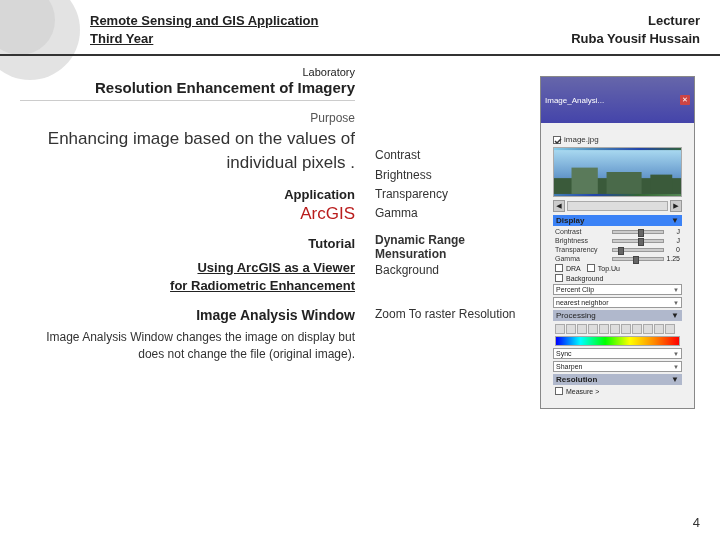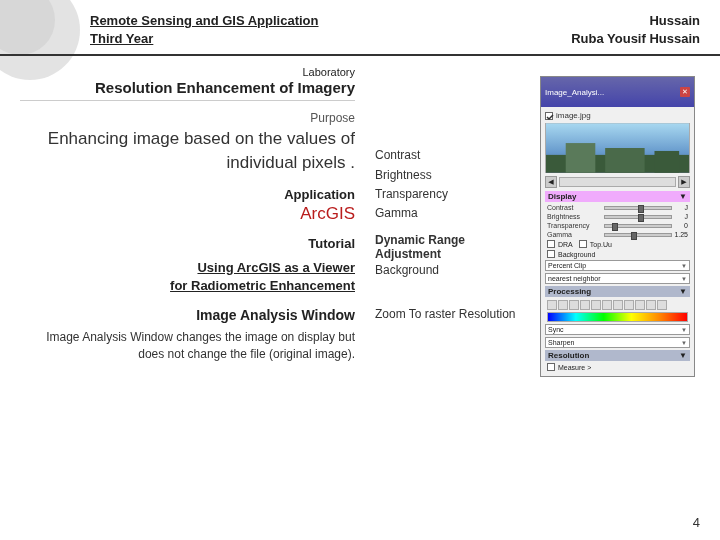--- a/index.html
+++ b/index.html
@@ -188,42 +188,42 @@
       width: 155px;
       font-size: 9px;
       color: #222;
       position: relative;
     }
 
     .panel-titlebar {
       background: linear-gradient(to bottom, #6666aa, #4444aa);
       color: white;
       font-size: 8px;
-      padding: 10px 4px;
+      padding: 18px 4px;
       display: flex;
       justify-content: space-between;
       align-items: center;
     }
     .panel-close-btn {
       background: #cc4444;
       color: white;
       border: none;
       font-size: 7px;
       width: 10px;
       height: 10px;
       cursor: pointer;
       display: flex;
       align-items: center;
       justify-content: center;
       border-radius: 1px;
     }
 
     .panel-body {
       background: #f0f0f0;
-      padding: 4px;
+      padding: 12px;
     }
 
     .panel-image-row {
       display: flex;
       align-items: center;
       margin-bottom: 3px;
     }
     .panel-checkbox {
       width: 8px;
       height: 8px;
@@ -268,21 +268,21 @@
     .nav-scrollbar {
       flex: 1;
       height: 10px;
       background: #ddd;
       border: 1px solid #aaa;
       margin: 0 2px;
       margin-top: 1px;
     }
 
     .panel-section-header {
-      background: #f0abfc;
+      background: #3b82f6;
       font-size: 8px;
       font-weight: bold;
       padding: 1px 3px;
       margin-bottom: 2px;
       display: flex;
       justify-content: space-between;
     }
     .panel-section-toggle {
       font-size: 8px;
       cursor: pointer;
@@ -351,21 +351,21 @@
       justify-content: space-between;
     }
     .dropdown-arrow {
       font-size: 6px;
       color: #666;
     }
 
     .panel-processing {
       background: #b0b8cc;
       font-size: 8px;
-      font-weight: bold;
+      font-weight: normal;
       padding: 1px 3px;
       margin-bottom: 2px;
       display: flex;
       justify-content: space-between;
     }
 
     .color-ramp {
       height: 10px;
       background: linear-gradient(to right, #0000ff, #00ffff, #00ff00, #ffff00, #ff8800, #ff0000);
       border: 1px solid #aaa;
@@ -408,21 +408,21 @@
 <div class="deco-circle">
   <div class="deco-circle-inner"></div>
 </div>
 
 <div class="header">
   <div class="header-left">
     <span>Remote Sensing and GIS Application</span><br>
     <span>Third Year</span>
   </div>
   <div class="header-right">
-    <span>Hussain</span><br>
+    <span>Lecturer</span><br>
     <span>Ruba Yousif Hussain</span>
   </div>
 </div>
 
 <div class="main">
 
   <div class="left-col">
     <div class="lab-title">Laboratory</div>
     <div class="lab-heading">Resolution Enhancement of Imagery</div>
 
@@ -452,21 +452,21 @@
 
   <div class="middle-col">
     <ul class="prop-list">
       <li>Contrast</li>
       <li>Brightness</li>
       <li>Transparency</li>
       <li>Gamma</li>
     </ul>
 
     <div>
-      <div class="prop-section-label">Dynamic Range Adjustment</div>
+      <div class="prop-section-label">Dynamic Range Mensuration</div>
       <div style="font-size:12px; color:#333;">Background</div>
     </div>
 
     <div class="zoom-label">Zoom To raster Resolution</div>
   </div>
 
   <div class="right-col">
     <div class="arcgis-panel">
 
       <div class="panel-titlebar">

